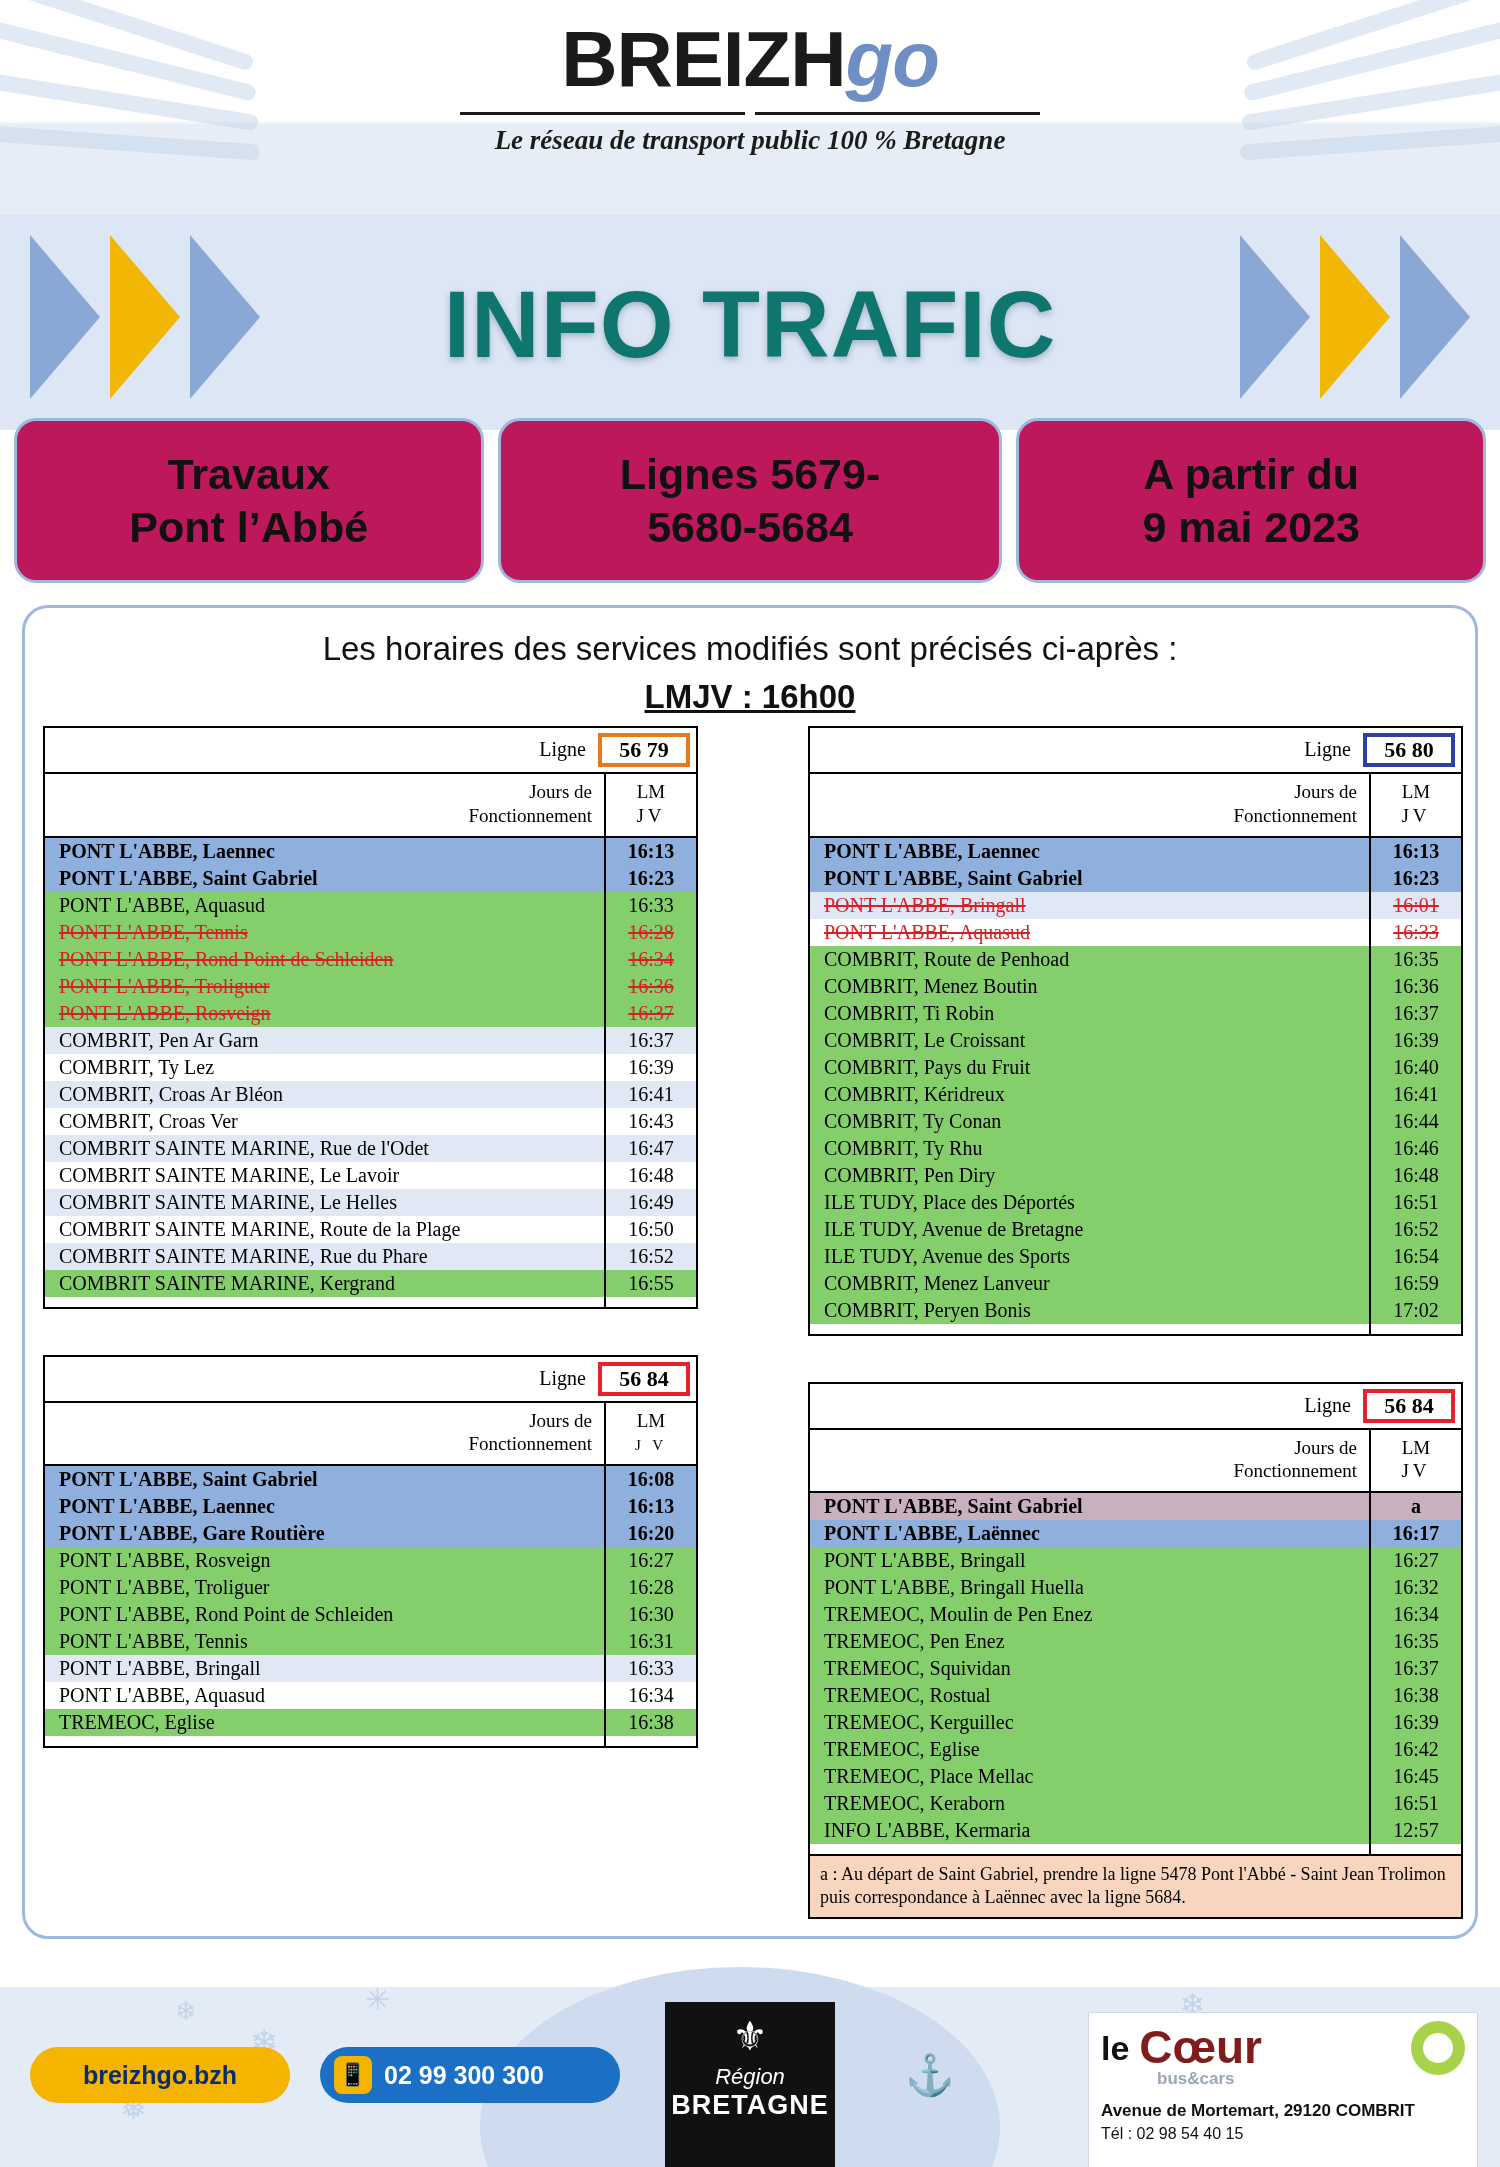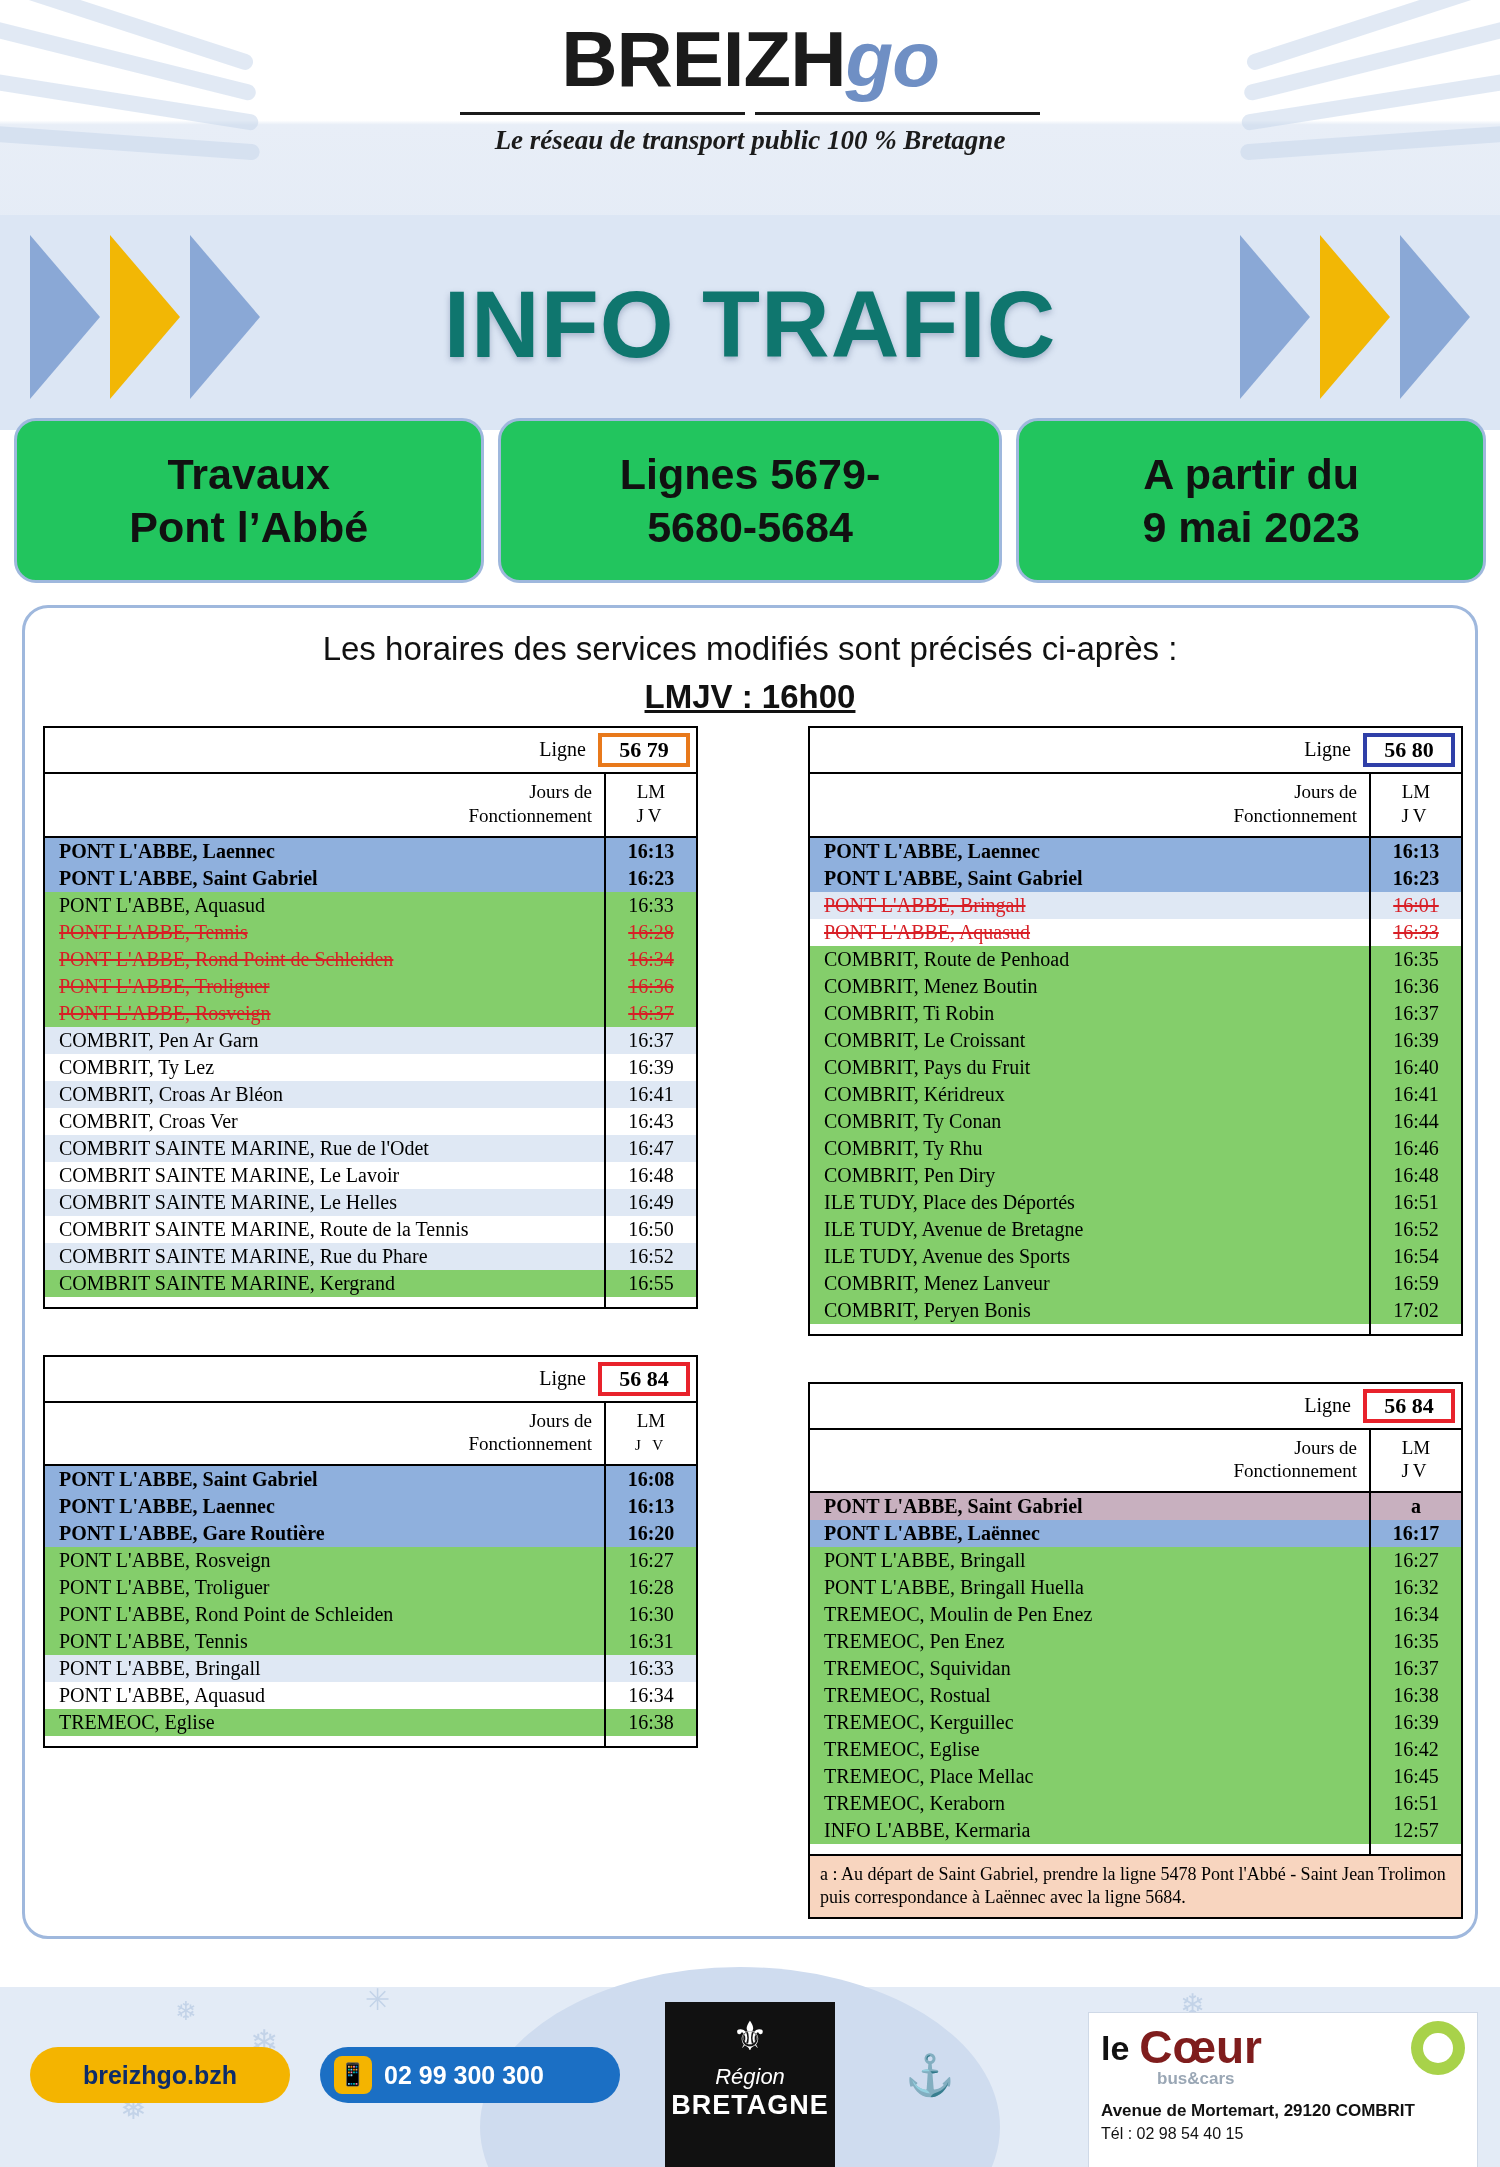--- a/index.html
+++ b/index.html
@@ -56,21 +56,21 @@
   .info-trafic {
     position:absolute; top:270px; left:0; width:1500px; text-align:center;
     font-size:95px; font-weight:bold; color:#0f766e; letter-spacing:1px;
     text-shadow:0 3px 6px rgba(60,80,120,.35);
     z-index:6;
   }
 
   
   .pill-row { position:absolute; top:418px; left:14px; width:1472px; display:flex; gap:14px; z-index:7; }
   .pill {
-    background:#22c55e; border:3px solid #9fb8dd; border-radius:22px;
+    background:#be185d; border:3px solid #9fb8dd; border-radius:22px;
     flex:1; min-height:165px; display:flex; flex-direction:column;
     align-items:center; justify-content:center; text-align:center;
     font-size:43px; font-weight:bold; color:#111; line-height:1.22; padding:6px 10px;
   }
   .pill.wide { flex:1.08; }
 
   
   .panel {
     position:absolute; left:22px; top:605px; width:1456px; height:1334px;
     background:#ffffff; border:3px solid #9fb8dd; border-radius:26px;
@@ -281,21 +281,21 @@
             </div>
             <div class="row bg-white">
               <div class="stop">COMBRIT SAINTE MARINE, Le Lavoir</div>
               <div class="time">16:48</div>
             </div>
             <div class="row bg-pale">
               <div class="stop">COMBRIT SAINTE MARINE, Le Helles</div>
               <div class="time">16:49</div>
             </div>
             <div class="row bg-white">
-              <div class="stop">COMBRIT SAINTE MARINE, Route de la Tennis</div>
+              <div class="stop">COMBRIT SAINTE MARINE, Route de la Plage</div>
               <div class="time">16:50</div>
             </div>
             <div class="row bg-pale">
               <div class="stop">COMBRIT SAINTE MARINE, Rue du Phare</div>
               <div class="time">16:52</div>
             </div>
             <div class="row bg-green">
               <div class="stop">COMBRIT SAINTE MARINE, Kergrand</div>
               <div class="time">16:55</div>
             </div>

